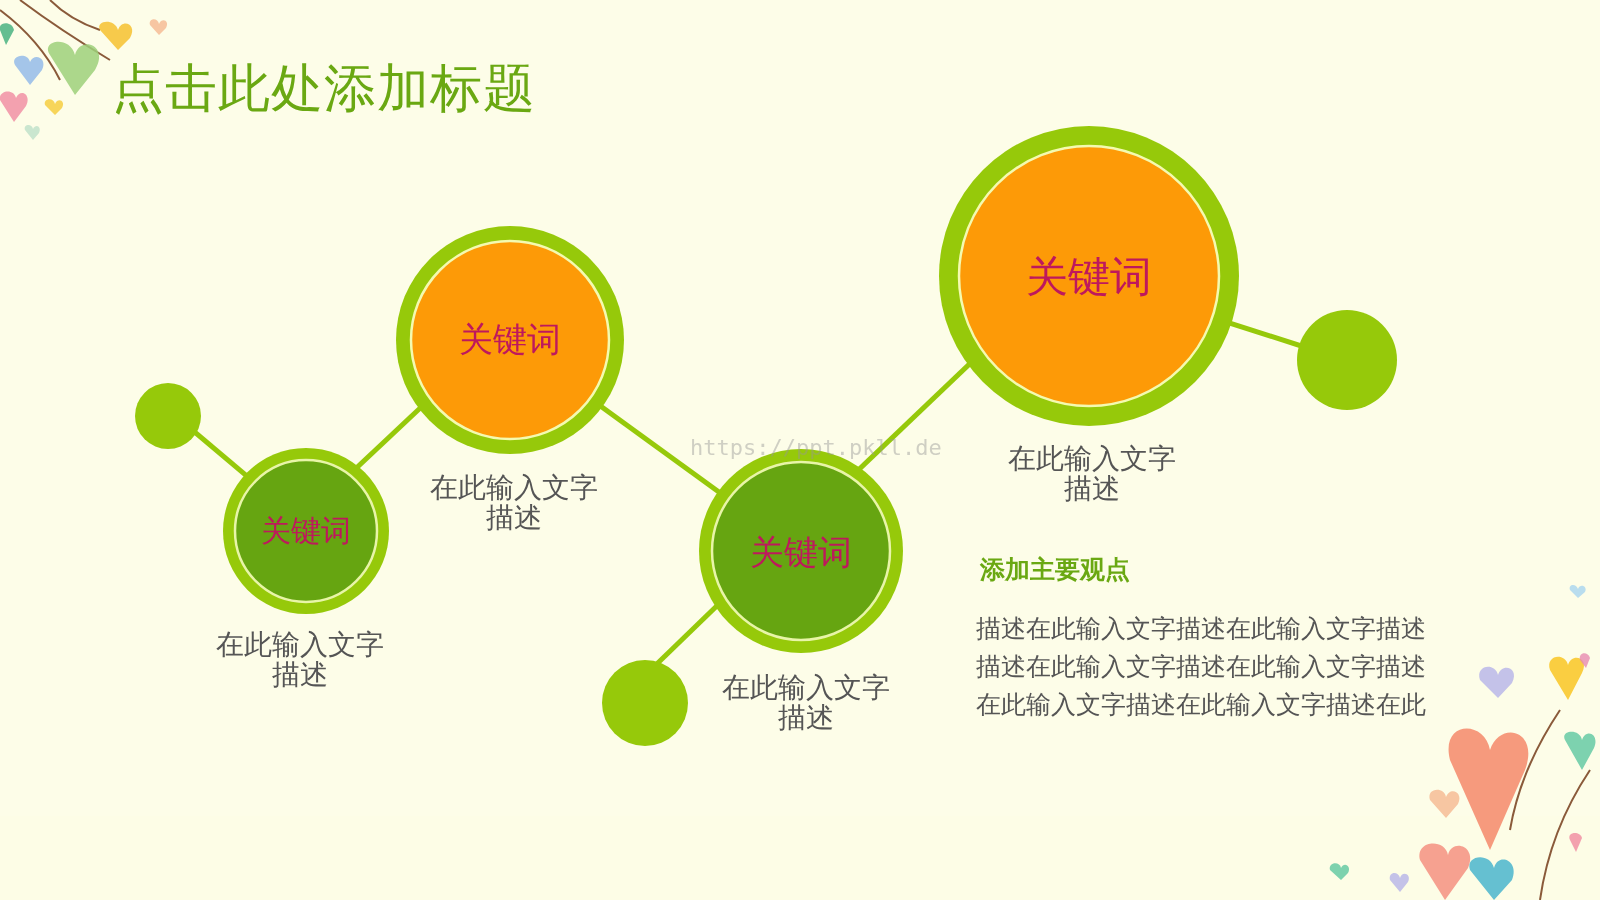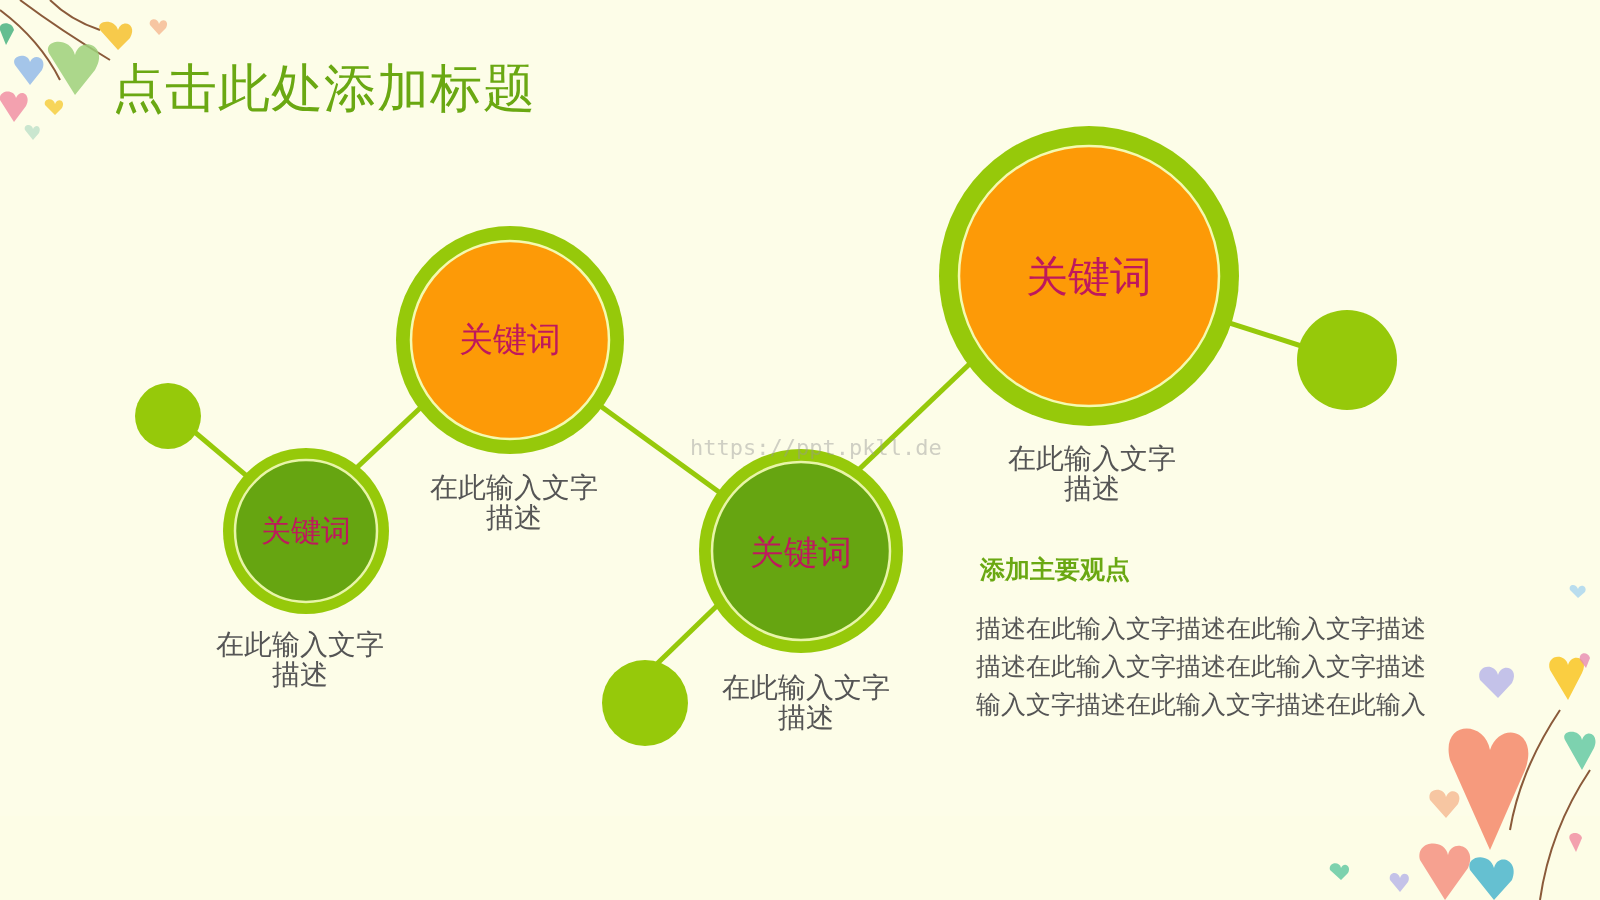--- a/index.html
+++ b/index.html
@@ -97,15 +97,15 @@
     <div>在此输入文字</div>
     <div>描述</div>
   </div>
 
   <div class="watermark">https://ppt.pkll.de</div>
 
   <div class="point-title">添加主要观点</div>
   <div class="point-body">
     <div>描述在此输入文字描述在此输入文字描述</div>
     <div>描述在此输入文字描述在此输入文字描述</div>
-    <div>输入文字描述在此输入文字描述在此输入</div>
+    <div>在此输入文字描述在此输入文字描述在此</div>
   </div>
 </div>
 
 </body></html>

